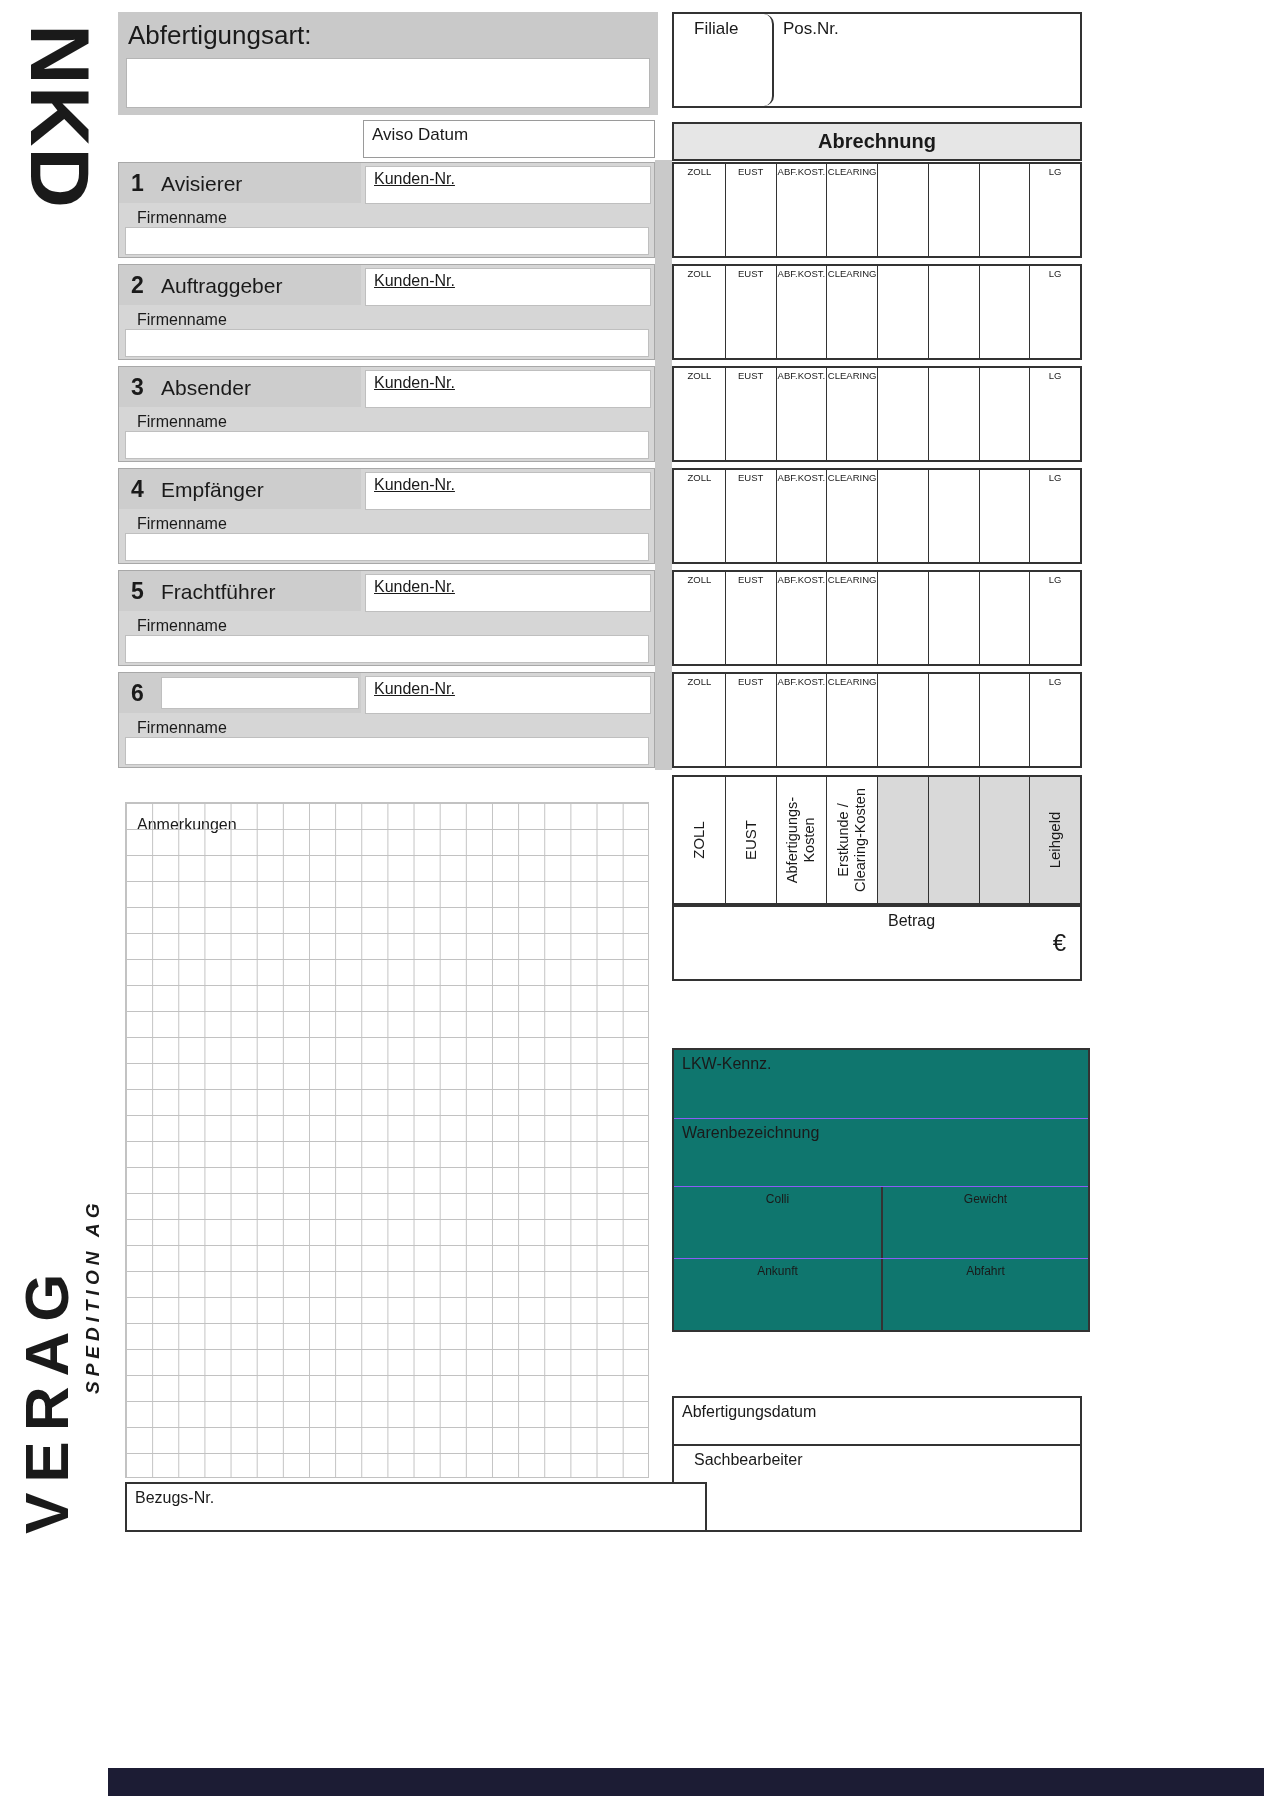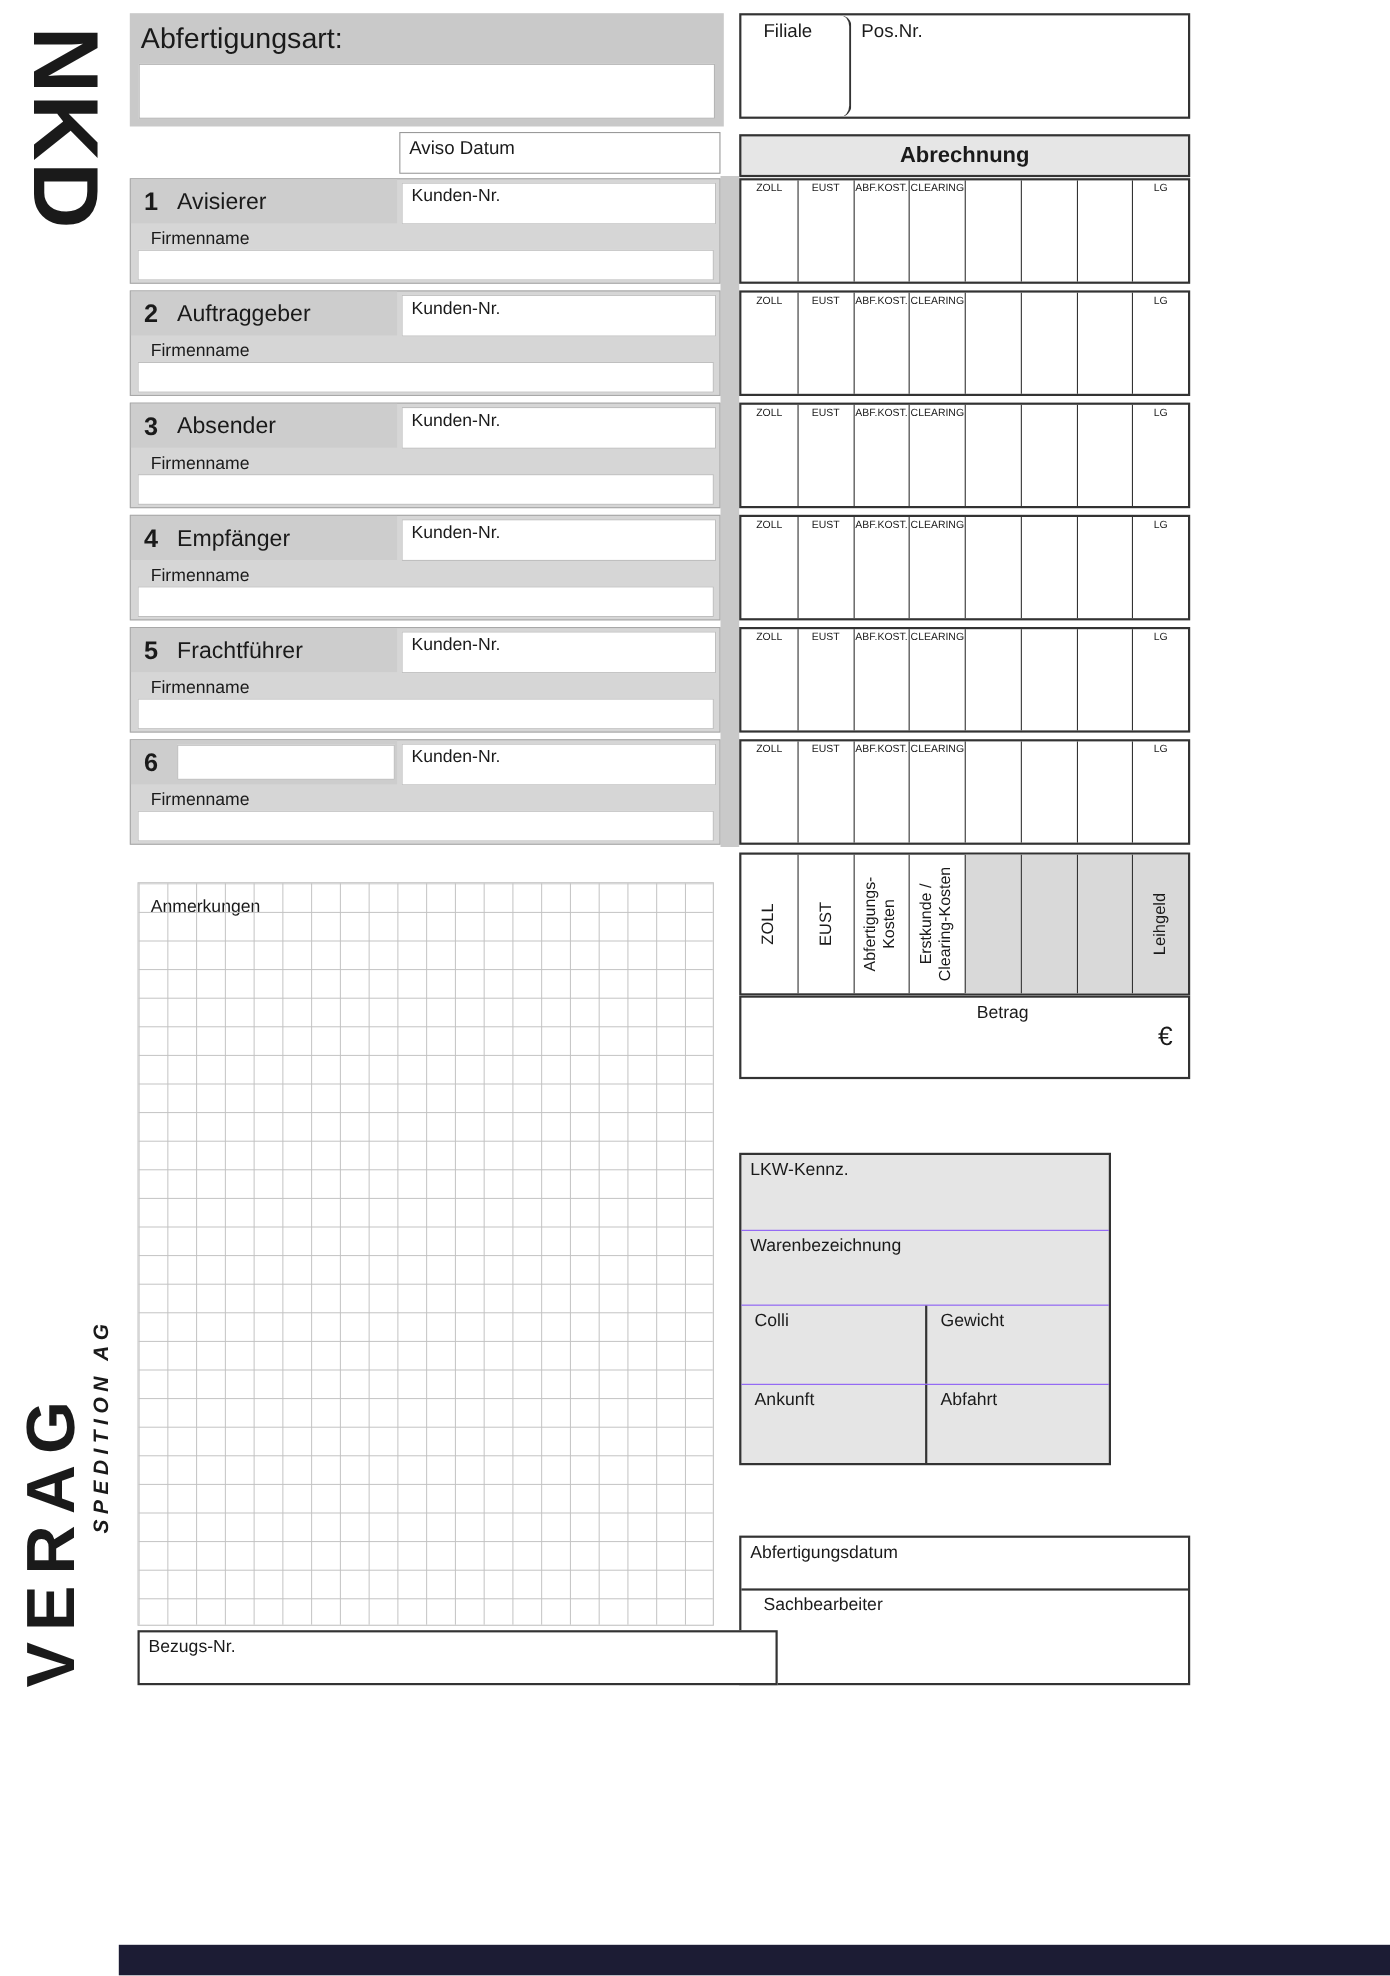--- a/index.html
+++ b/index.html
@@ -36,21 +36,21 @@
   
   .vstrip{position:absolute;left:655px;top:160px;width:17px;height:610px;background:#c9c9c9;}
 
   
   .prow{position:absolute;left:118px;width:964px;height:96px;}
   .prow-left{position:absolute;left:0;top:0;width:537px;height:100%;background:#d6d6d6;border:1px solid #a8a8a8;}
   .nameband{position:absolute;left:0;top:0;width:242px;height:40px;background:#cdcdcd;}
   .pnum{position:absolute;left:12px;top:7px;font-size:23px;font-weight:bold;}
   .pname{position:absolute;left:42px;top:9px;font-size:21px;}
   .name-input{position:absolute;left:42px;top:4px;width:198px;height:32px;background:#fff;border:1px solid #bfbfbf;}
-  .kbox{position:absolute;left:246px;top:3px;width:286px;height:38px;background:#fff;border:1px solid #bfbfbf;padding:3px 8px;}
+  .kbox{position:absolute;left:246px;top:3px;width:286px;height:38px;background:#fff;border:1px solid #bfbfbf;padding:3px 8px;text-decoration:underline;}
   .klabel{font-size:16px;}
   .flabel{position:absolute;left:18px;top:46px;font-size:16px;}
   .finput{position:absolute;left:6px;top:64px;width:524px;height:28px;background:#fff;border:1px solid #bfbfbf;}
 
   .prow-table{position:absolute;left:554px;top:0;width:410px;height:100%;display:grid;grid-template-columns:repeat(8,1fr);
         border:2px solid #333;background:#fff;}
   .acell{border-left:1px solid #333;position:relative;padding-top:2px;}
   .acell:first-child{border-left:none;}
   .chead{display:block;text-align:center;font-size:9.5px;}
 
@@ -71,26 +71,26 @@
   .euro{position:absolute;right:14px;top:50%;transform:translateY(-50%);font-size:24px;}
 
   
   .anm-label{position:absolute;left:137px;top:781px;font-size:16px;margin-top:35px;}
   .anm-grid{position:absolute;left:125px;top:802px;width:524px;height:676px;border:1px solid #c2c2c2;
         background-image:linear-gradient(to right,#c2c2c2 1px,transparent 1px),
                          linear-gradient(to bottom,#c2c2c2 1px,transparent 1px);
         background-size:26.15px 26px;}
 
   
-  .ship{position:absolute;left:672px;top:1048px;width:338px;border:2px solid #333;background:#e5e5e5;}
+  .ship{position:absolute;left:672px;top:1048px;width:418px;border:2px solid #333;background:#0f766e;}
   .srow{position:relative;border-top:1px solid #8b5cf6;}
   .srow:first-child{border-top:none;}
   .srow.single{height:68px;padding:5px 8px;font-size:16px;}
   .srow.double{height:72px;display:grid;grid-template-columns:1fr 1fr;}
-  .scell{padding:5px 12px;font-size:16px;border-left:2px solid #333;}
+  .scell{padding:5px 12px;font-size:12px;border-left:2px solid #333;text-align:center;}
   .scell:first-child{border-left:none;}
 
   
   .proc{position:absolute;left:672px;top:1396px;width:410px;border:2px solid #333;background:#fff;}
   .procrow1{height:46px;padding:5px 8px;font-size:16px;}
   .procrow2{height:86px;padding:5px 20px;font-size:16px;border-top:2px solid #333;}
 
   
   .bezug{position:absolute;left:125px;top:1482px;width:582px;height:50px;border:2px solid #333;background:#fff;padding:5px 8px;font-size:16px;}
 </style>

